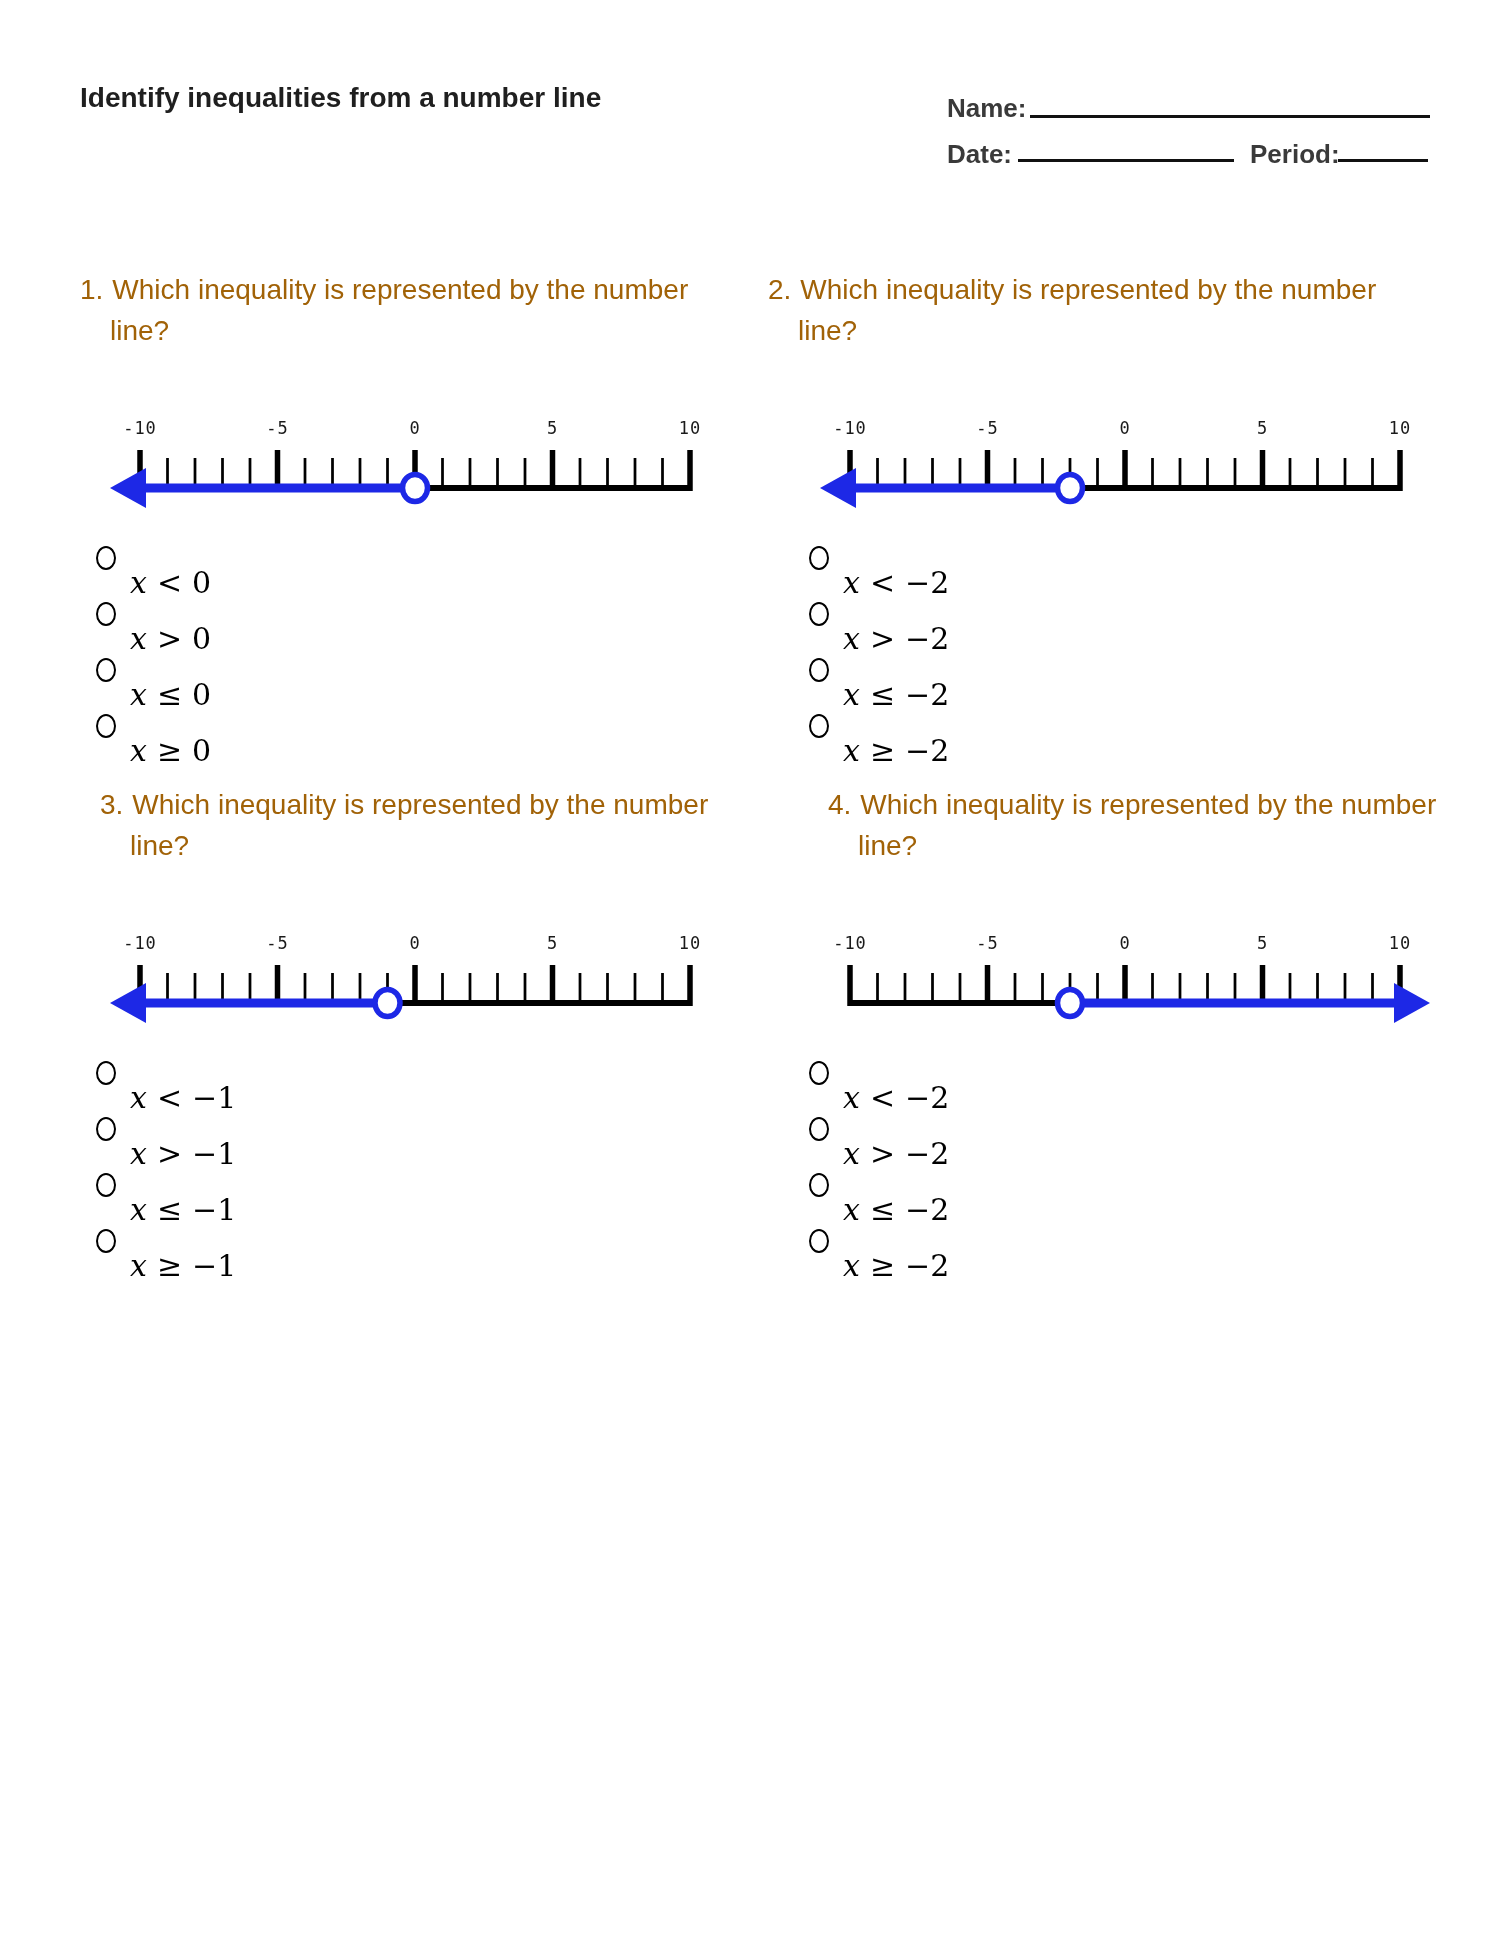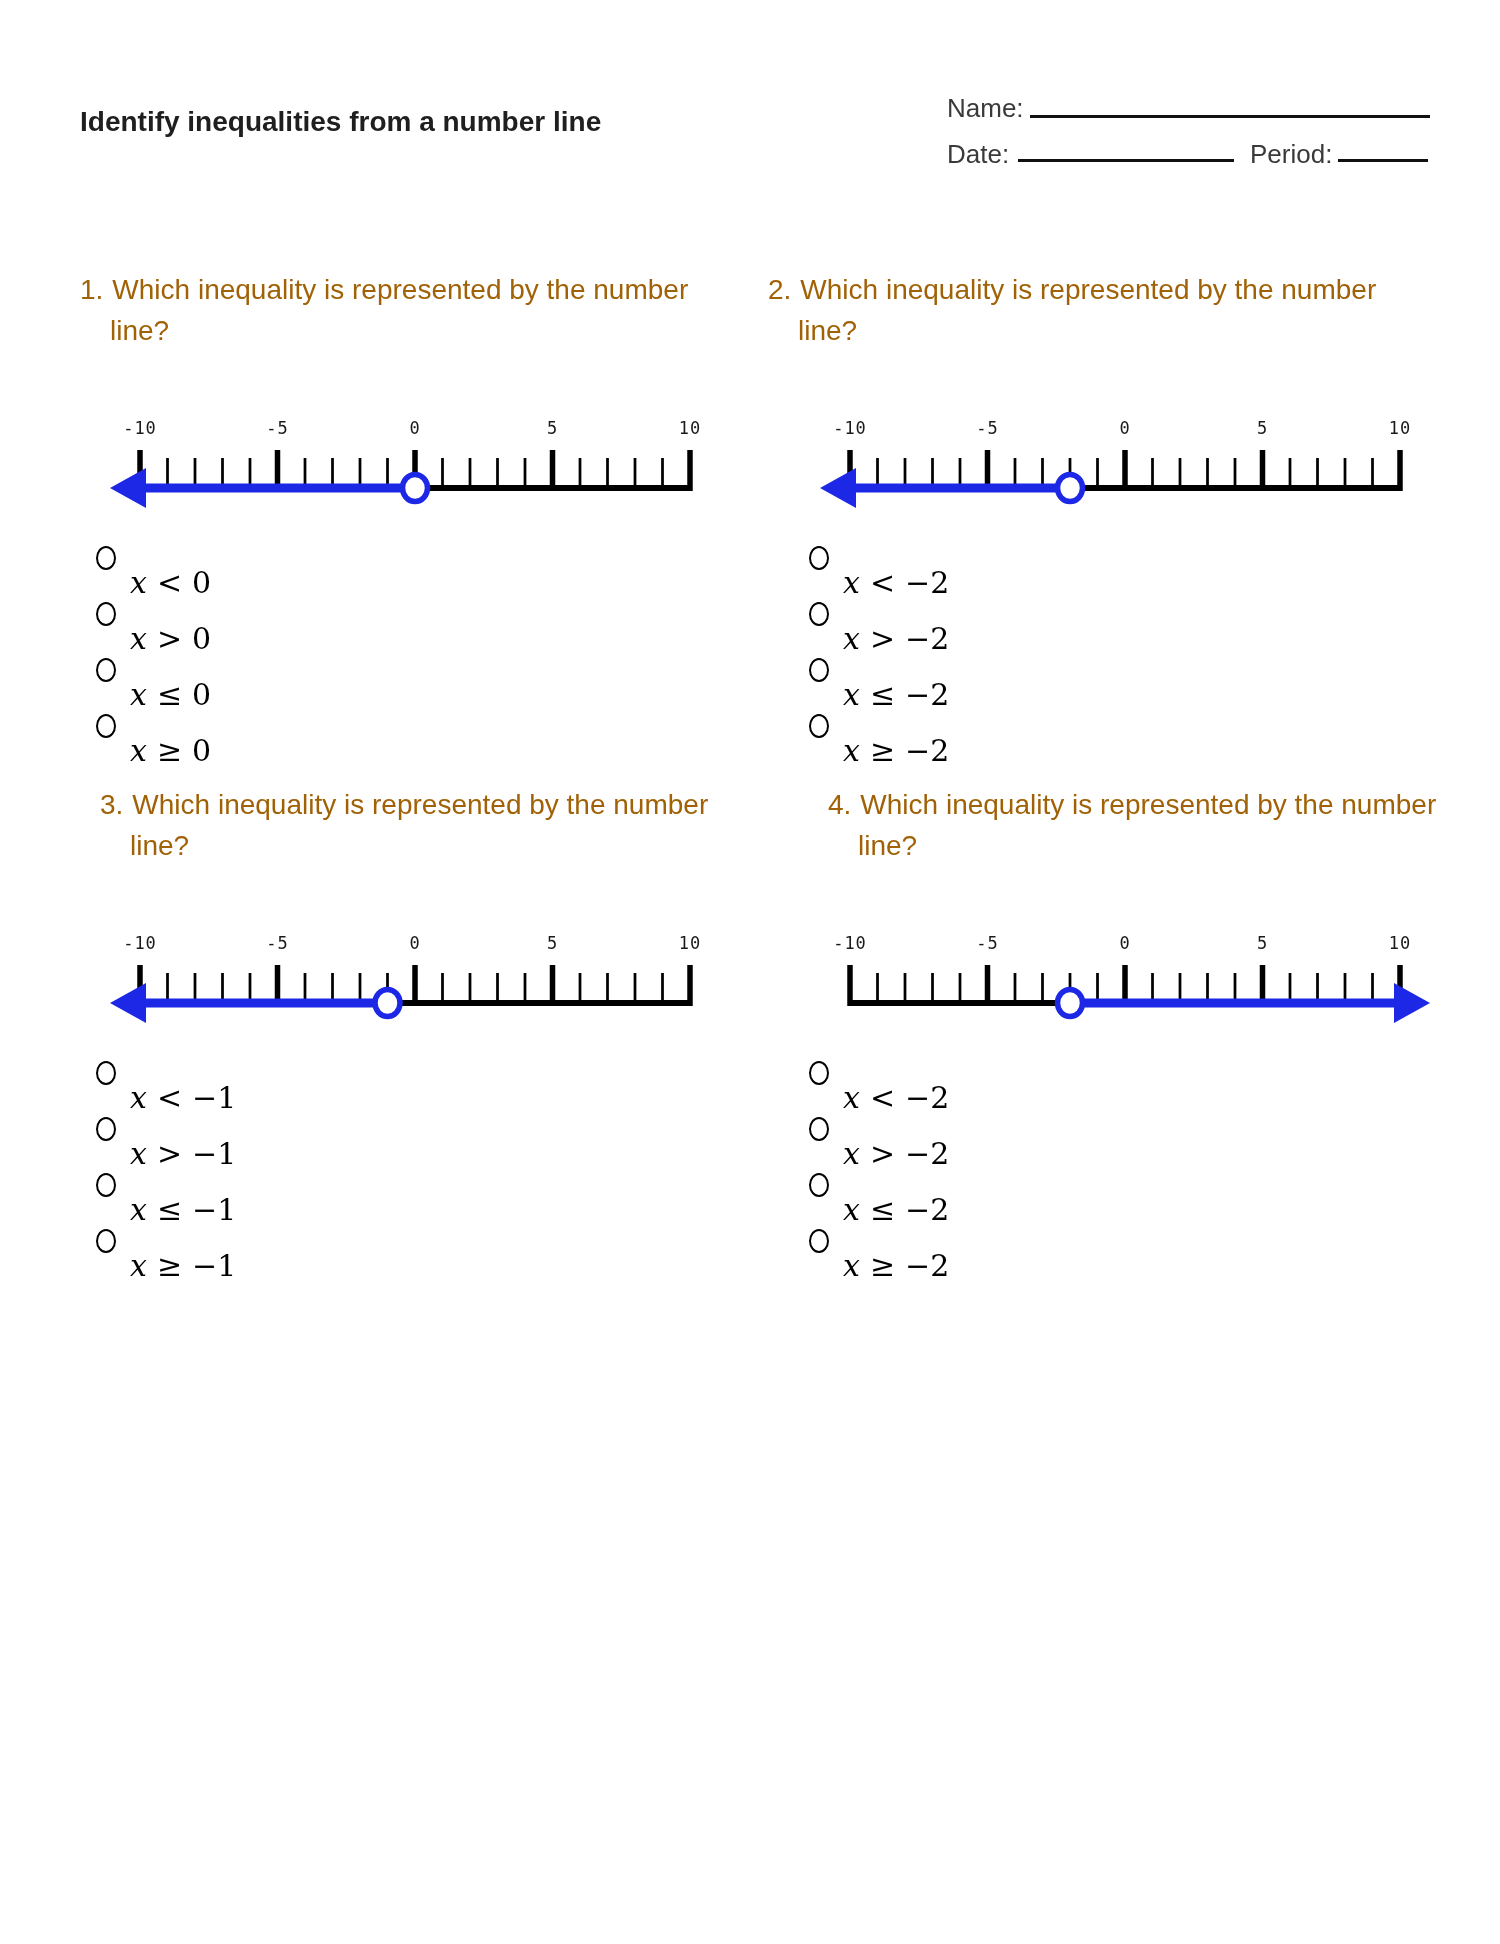--- a/index.html
+++ b/index.html
@@ -1,22 +1,22 @@
 <!DOCTYPE html>
 <html><head>
 <meta charset="utf-8">
 <style>
   html,body{margin:0;padding:0;background:#ffffff;}
   #page{position:relative;width:1500px;height:1944px;background:#fff;overflow:hidden;
         font-family:"Liberation Sans",sans-serif;}
   .abs{position:absolute;}
 
   
-  .title{left:80px;top:78px;font-size:28px;line-height:40px;font-weight:700;color:#1f1f1f;margin-top:24px;}
-  .hlabel{font-size:26px;color:#3a3a3a;white-space:nowrap;}
+  .title{left:80px;top:78px;font-size:28px;line-height:40px;font-weight:700;color:#1f1f1f;}
+  .hlabel{font-size:26px;color:#3a3a3a;white-space:nowrap;font-weight:bold;}
   .wline{border-bottom:3px solid #111;height:30px;}
 
   
   .prompt{font-size:28px;line-height:41px;color:#a16207;width:620px;}
   .qnum{margin-right:9px;}
   .pl2{padding-left:30px;}
 
   
   .opts{display:flex;flex-direction:column;}
   .opt-row{height:56px;display:flex;align-items:center;}

